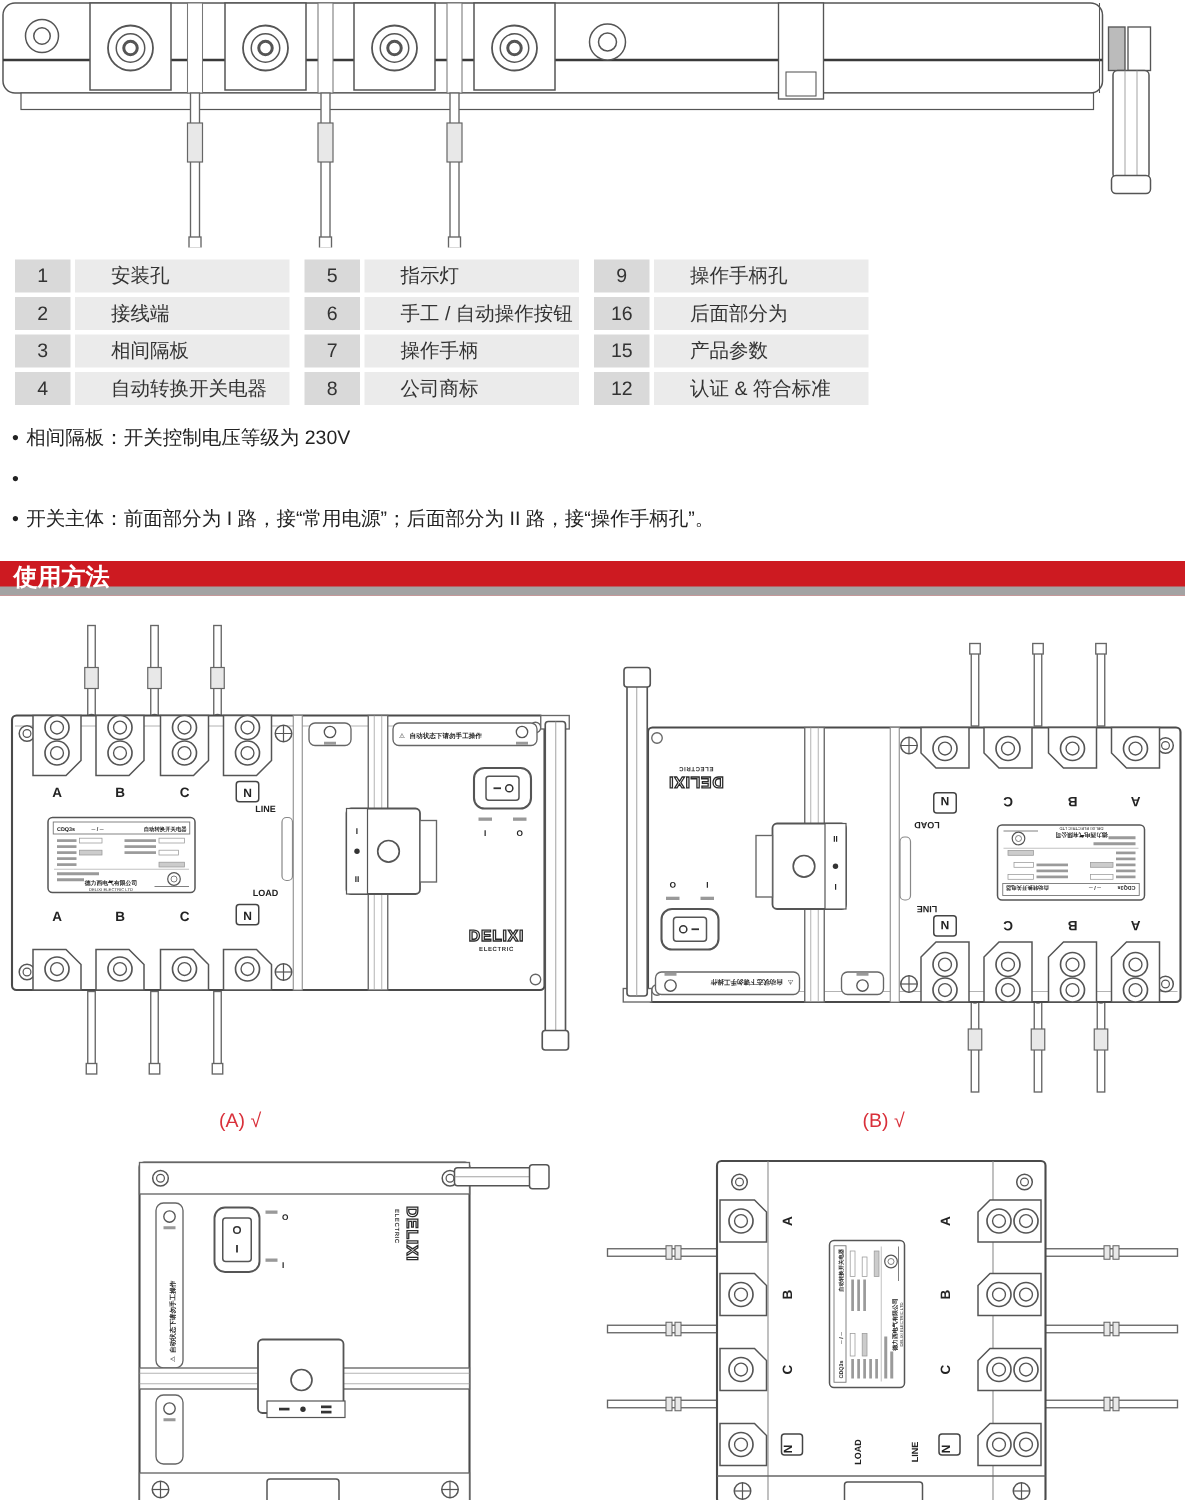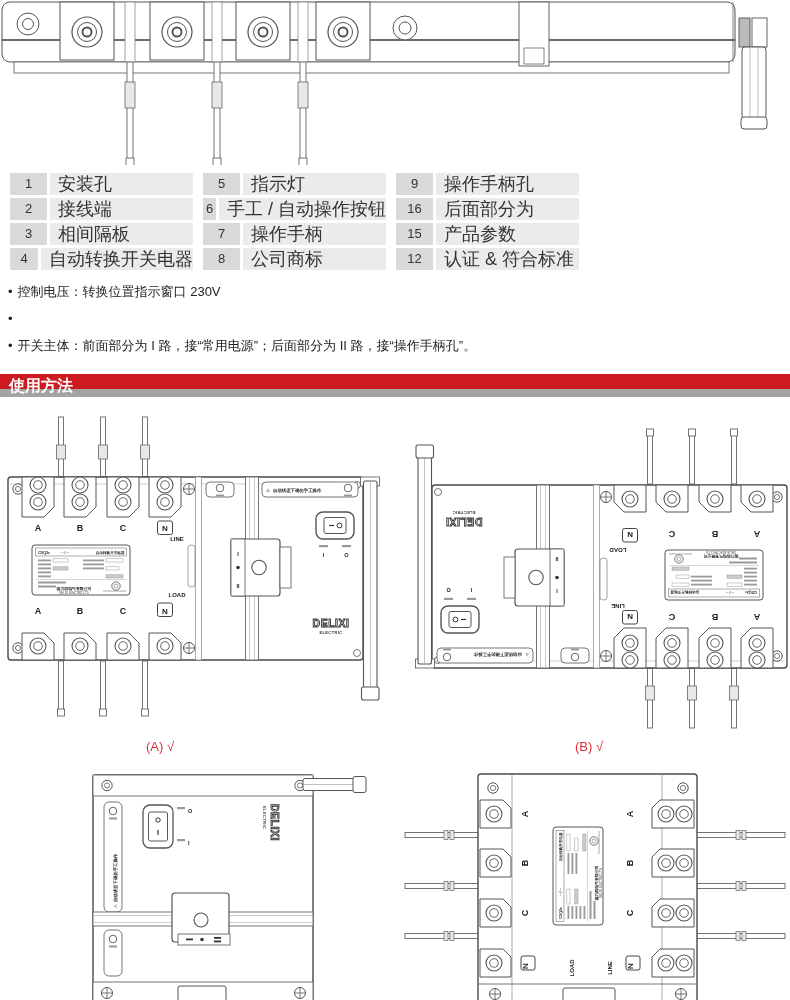--- a/index.html
+++ b/index.html
@@ -4,26 +4,26 @@
 <style>
   html,body{margin:0;padding:0;background:#fff;}
   .page{position:relative;width:790px;height:1000px;background:#fff;overflow:hidden;
         font-family:"Liberation Sans","DejaVu Sans",sans-serif;color:#333;}
   svg{font-family:"Liberation Sans","DejaVu Sans",sans-serif;}
   .top-drawing{position:absolute;left:0;top:0;}
   .parts-table{position:absolute;left:10px;top:173px;display:flex;gap:10px;}
   .pcol{display:flex;flex-direction:column;gap:3px;width:183px;}
   .prow{display:flex;gap:3px;height:22px;}
   .pnum{width:37px;background:#d9d9d9;text-align:center;line-height:22px;font-size:13px;}
-  .plabel{flex:1;background:#ebebeb;line-height:22px;font-size:18px;padding-left:8px;white-space:nowrap;}
+  .plabel{flex:1;background:#ebebeb;line-height:22px;font-size:13px;padding-left:24px;white-space:nowrap;}
   .notes{position:absolute;left:8px;top:284px;font-size:13px;line-height:15px;color:#222;}
   .note{margin-bottom:12px;display:flex;}
   .bullet{margin-right:5px;}
   .banner{position:absolute;left:0;top:374px;width:790px;height:23px;background:#cd1a21;
-          border-bottom:8px solid #a3a3a3;color:#fff;font-weight:bold;font-size:16px;
+          border-bottom:6px solid #a3a3a3;color:#fff;font-weight:bold;font-size:16px;
           line-height:23px;padding-left:9px;box-sizing:border-box;}
   .diagrams{position:absolute;left:0;top:415px;}
   .caption{position:absolute;color:#d9303a;font-size:13px;}
   .cap-a{left:146px;top:739px;}
   .cap-b{left:575px;top:739px;}
   .lbl{font-size:9px;font-weight:bold;fill:#222;}
   .lbl-n{font-size:8px;font-weight:bold;fill:#222;}
   .dir{font-size:6px;font-weight:bold;fill:#222;}
   .posm{font-size:5.5px;font-weight:bold;fill:#222;}
   .brand{font-size:10.5px;font-weight:bold;fill:#fff;stroke:#2a2a2a;stroke-width:0.85;letter-spacing:0.5px;}
@@ -156,21 +156,21 @@
       <div class="prow">
           <div class="pnum">12</div>
           <div class="plabel">认证 &amp; 符合标准</div>
         </div>
     </div>
   </div>
 
   <div class="notes">
     <div class="note">
         <span class="bullet">•</span>
-        <span>控制电压：转换位置指示窗口 230V</span>
+        <span>相间隔板：开关控制电压等级为 230V</span>
       </div>
     <div class="note">
         <span class="bullet">•</span>
       </div>
     <div class="note">
         <span class="bullet">•</span>
         <span>开关主体：前面部分为 I 路，接“常用电源”；后面部分为 II 路，接“操作手柄孔”。</span>
       </div>
   </div>
 

